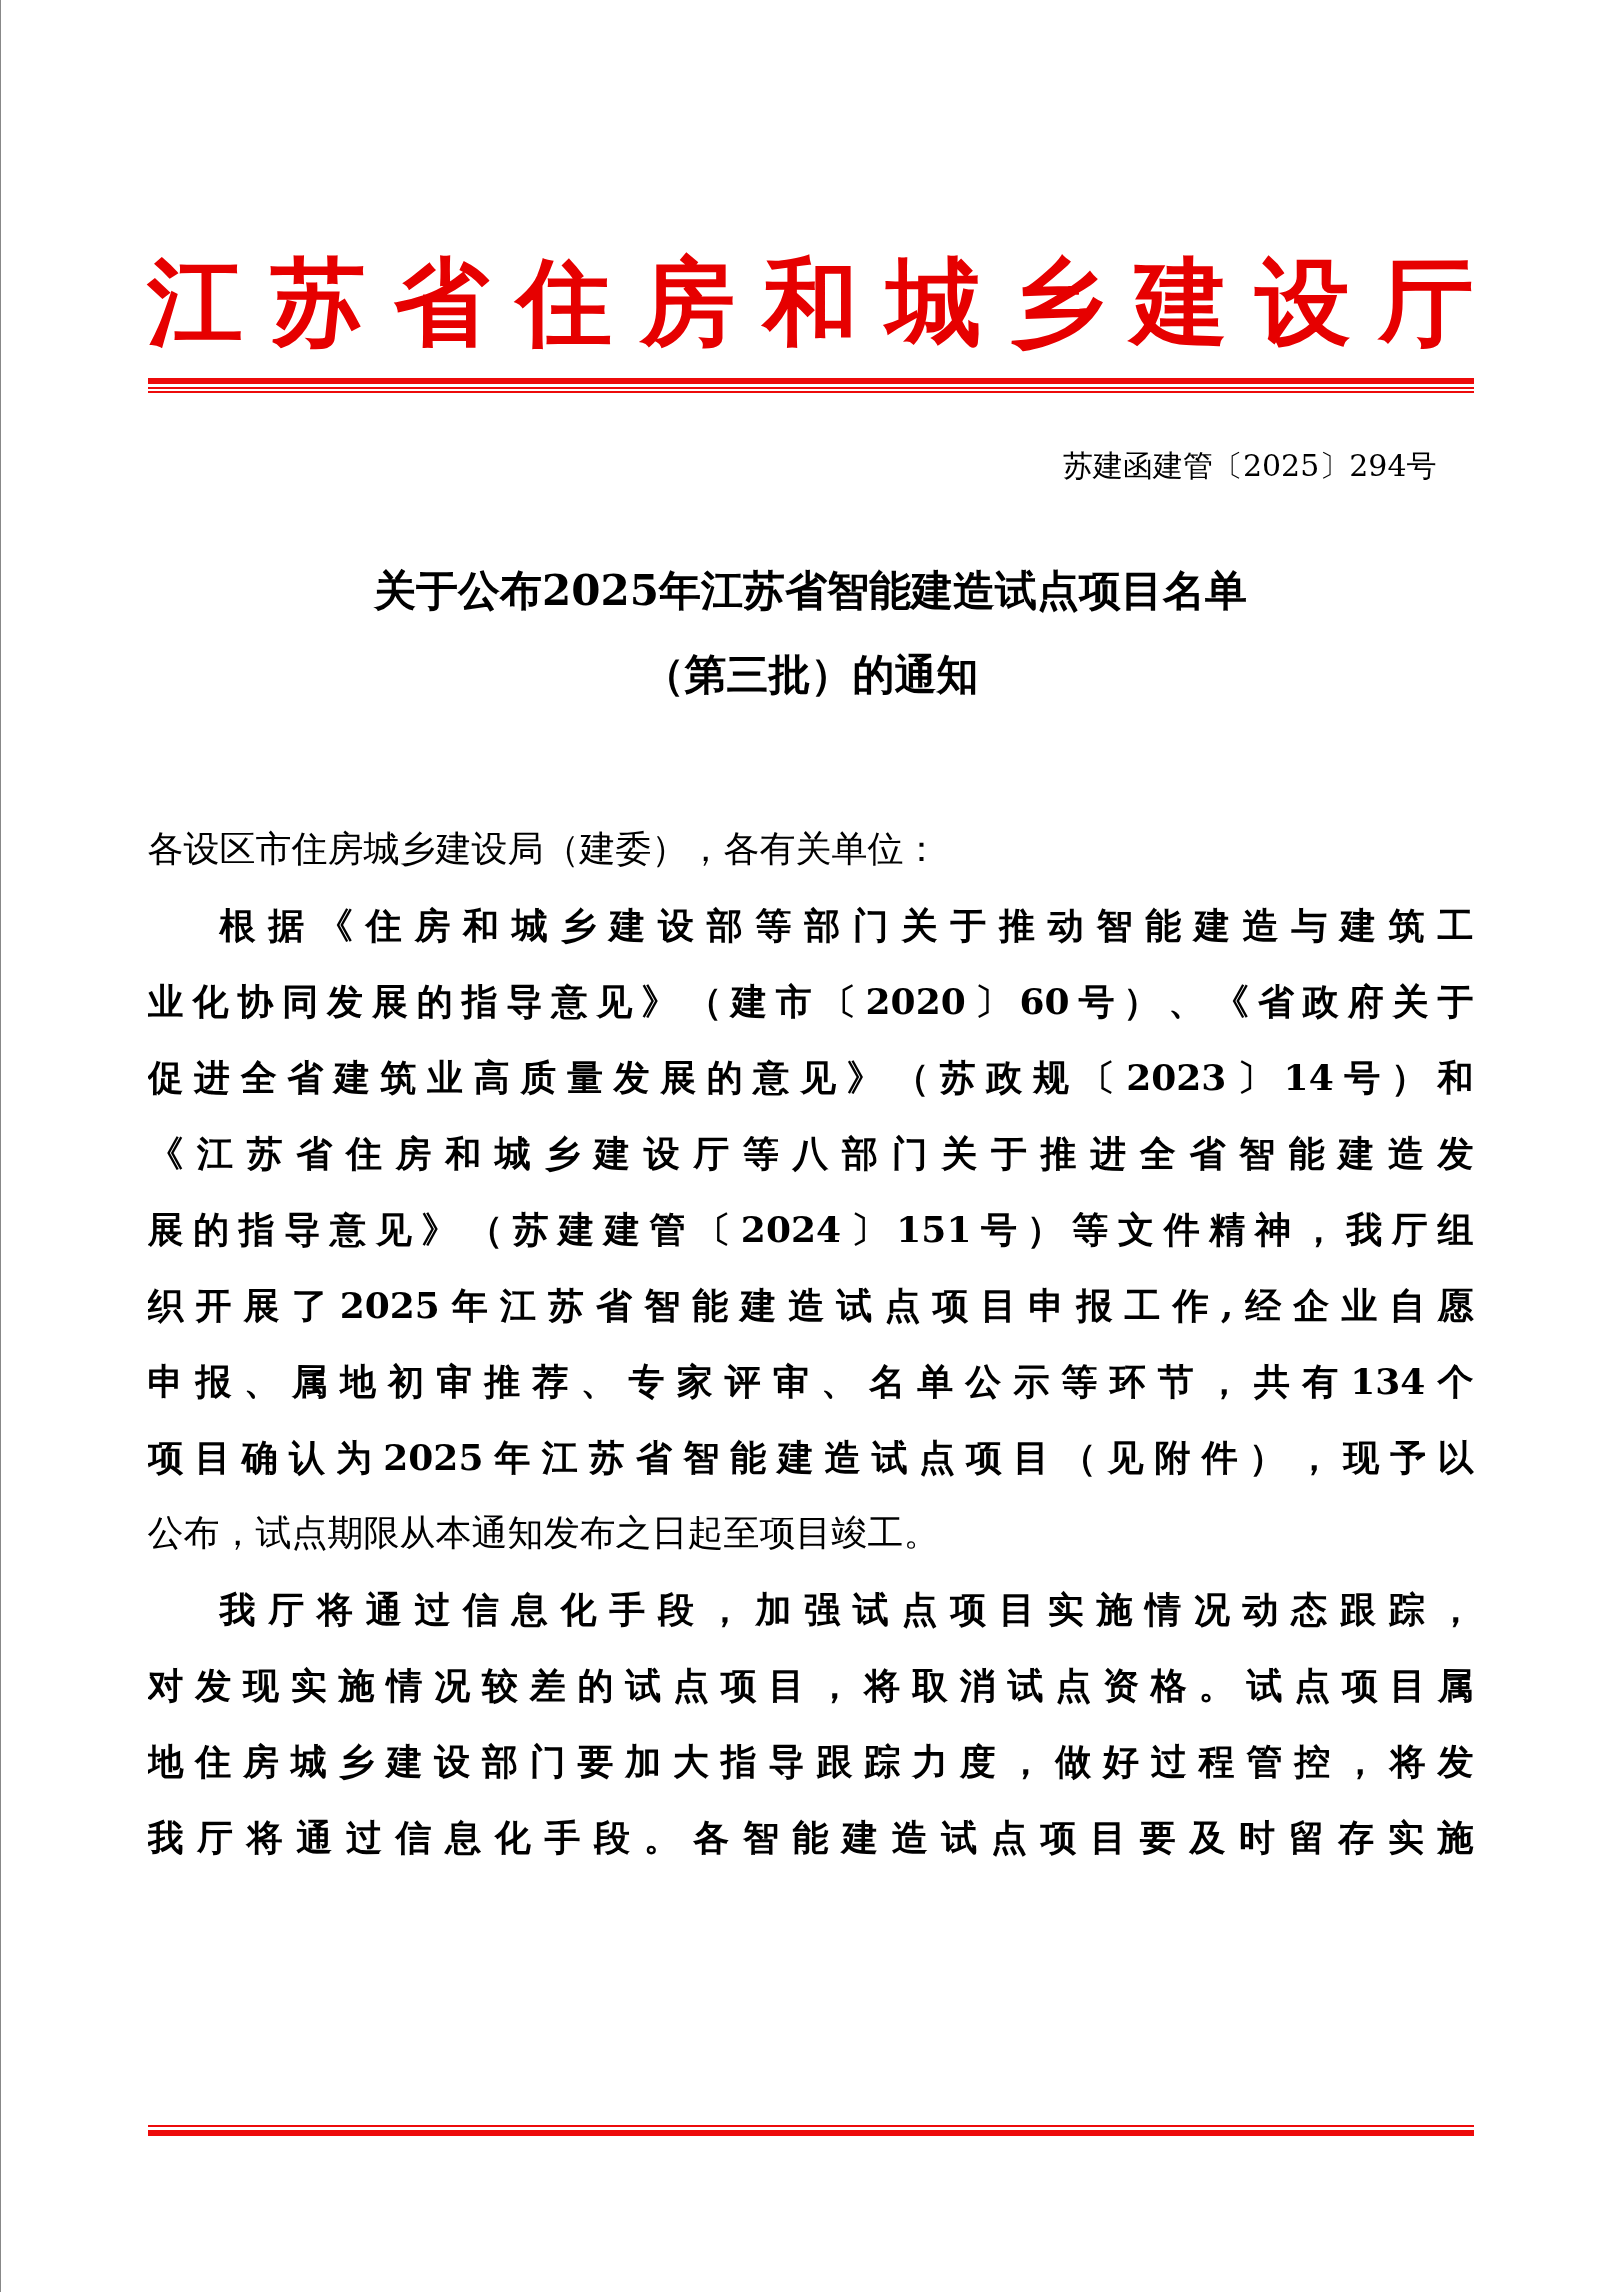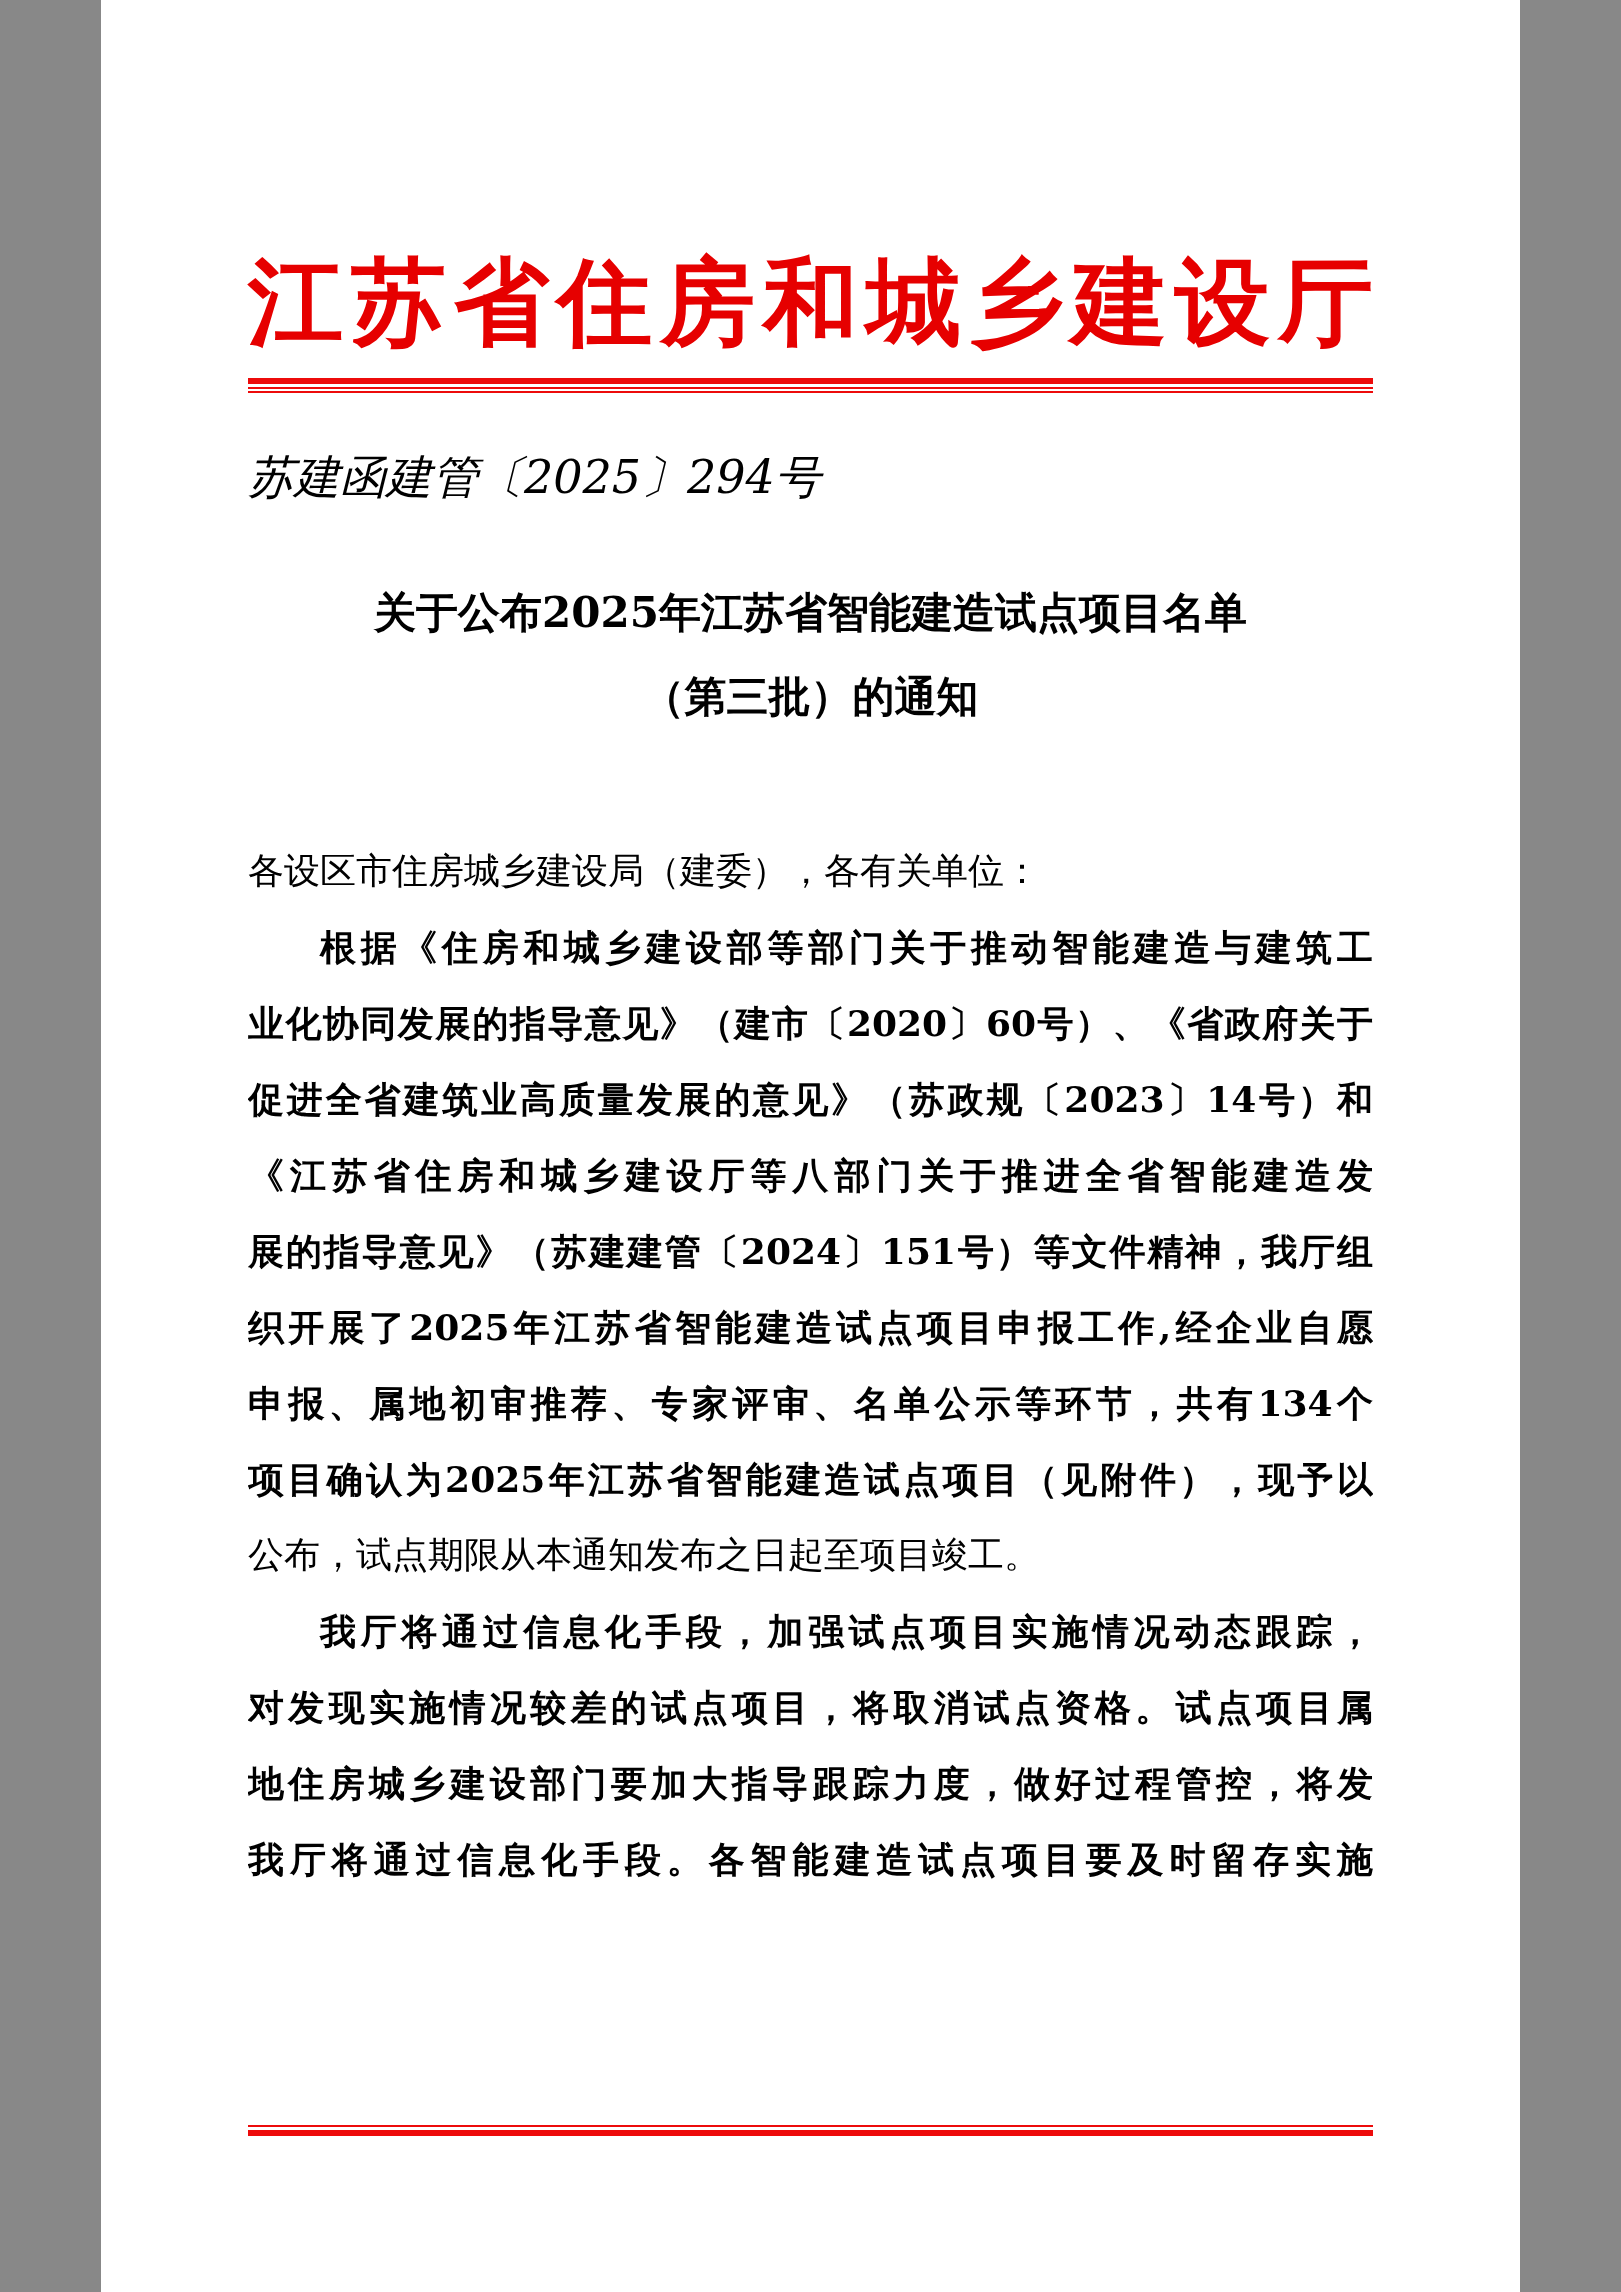--- a/index.html
+++ b/index.html
@@ -1,19 +1,19 @@
 <!DOCTYPE html>
 <html><head>
 <meta charset="utf-8">
 <style>
   * { box-sizing: border-box; margin: 0; padding: 0; }
   html, body { background: #888; }
   .page {
     position: relative;
-    width: 1419px;
+    width: 1620px;
     height: 2293px;
     margin: 0 auto;
     background: #ffffff;
     color: #000000;
     font-family: "DejaVu Serif", "Liberation Serif", serif;
     overflow: hidden;
   }
   .content { padding: 0 147px; }
 
   
@@ -37,25 +37,24 @@
   .divider-top .bar-thin { height: 2px; background: #ed0b0b; }
 
   
   .divider-bottom { position: absolute; left: 147px; right: 147px; top: 2125px; }
   .divider-bottom .bar-thin { height: 2px; background: #ed0b0b; }
   .divider-bottom .gap-a { height: 2.9px; }
   .divider-bottom .bar-thick { height: 5.9px; background: #ed0b0b; }
 
   .doc-number {
     margin-top: 53px;
-    font-size: 46px;
+    font-size: 30px;
     line-height: 1.35;
-    text-align: left;
+    text-align: right;
     padding-right: 37px;
-    font-style: italic;
   }
 
   .title {
     margin-top: 63px;
     font-size: 42px;
     line-height: 84px;
     font-weight: 700;
     text-align: center;
   }
 

